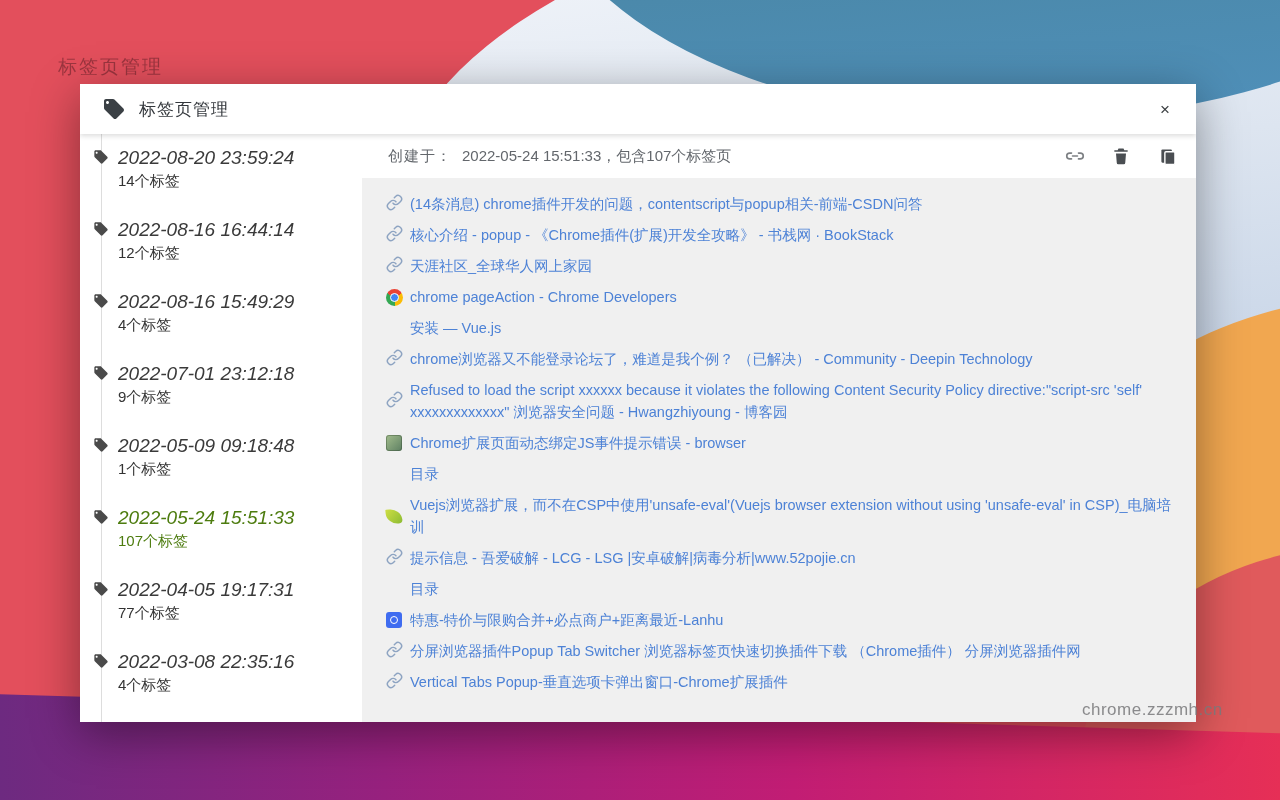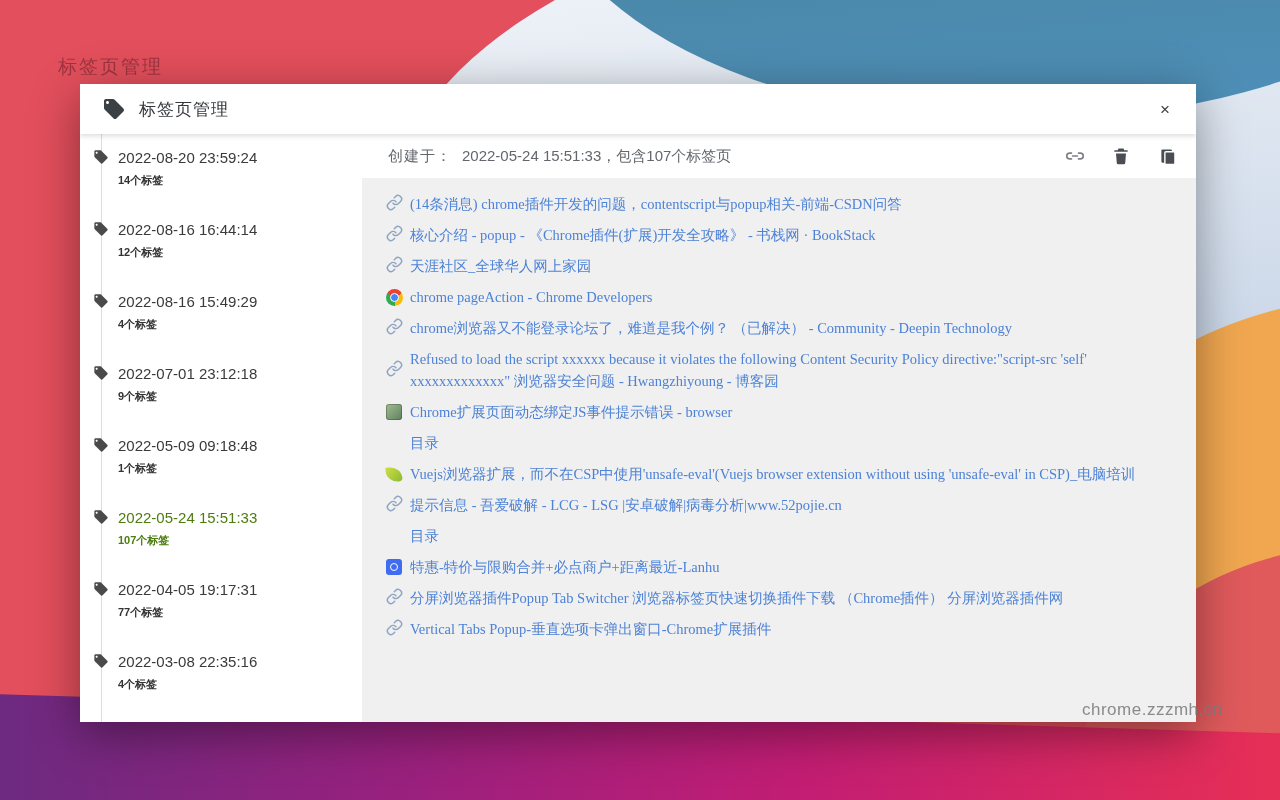--- a/index.html
+++ b/index.html
@@ -38,35 +38,35 @@
 
   .modal-body { flex:1; display:flex; min-height:0; }
 
   
   .sidebar { width:282px; flex:0 0 282px; background:#fff; position:relative;
     padding-top:12px; overflow:hidden; }
   .sidebar::before { content:""; position:absolute; left:21px; top:0; bottom:0;
     width:1px; background:#ddd; }
   .sb-item { position:relative; padding:0 8px 0 38px; margin-bottom:26px; cursor:pointer; }
   .sb-tag { position:absolute; left:13px; top:3px; width:16px; height:16px; display:block; }
-  .sb-date { font-size:15px; color:#3a3a3a; line-height:23px; white-space:nowrap; }
-  .sb-count { font-size:11px; color:#333; font-weight:700; line-height:23px; }
+  .sb-date { font-size:19px; color:#3a3a3a; line-height:23px; white-space:nowrap;font-style:italic; }
+  .sb-count { font-size:15px; color:#333; font-weight:400; line-height:23px; }
   .sb-item.active .sb-date, .sb-item.active .sb-count { color:#4d7c0f; }
 
   
   .main { flex:1; display:flex; flex-direction:column; min-width:0; background:#f9a8d4; }
   .main-header { height:44px; flex:0 0 44px; display:flex; align-items:center;
     padding:0 18px 0 26px; background:#fff; }
   .created-label { font-size:15px; color:#63676c; letter-spacing:1px; }
   .created-value { font-size:15px; color:#63676c; margin-left:10px; }
   .actions { margin-left:auto; display:flex; align-items:center; gap:24px; }
   .action-btn { border:none; background:none; cursor:pointer; width:22px; height:22px;
     display:flex; align-items:center; justify-content:center; padding:0; }
 
-  .content { flex:1; background:#f0f0f0; padding:15px 18px 0 24px; overflow:hidden;font-family:Liberation Serif, serif; }
+  .content { flex:1; background:#f0f0f0; padding:15px 18px 0 24px; overflow:hidden; }
   .link-row { display:flex; align-items:center; margin-bottom:9px; }
   .link-ico { flex:0 0 20px; width:20px; display:flex; align-items:center; margin-right:4px; }
   .link-text { font-size:14.5px; line-height:22px; color:#4d82d6; text-decoration:none;
     cursor:pointer; word-break:break-word; }
 
   
   .fav-chrome { width:17px; height:17px; border-radius:50%; position:relative;
     background:conic-gradient(from 300deg,#ea4335 0 120deg,#fbbc05 0 240deg,#34a853 0 360deg); }
   .fav-chrome::after { content:""; position:absolute; inset:4px; border-radius:50%;
     background:#4285f4; border:1.5px solid #fff; }
@@ -227,20 +227,26 @@
             <a class="link-text">天涯社区_全球华人网上家园</a>
           </div>
           <div class="link-row">
             <span class="link-ico">
               <span class="fav-chrome"></span>
             </span>
             <a class="link-text">chrome pageAction - Chrome Developers</a>
           </div>
           <div class="link-row">
             <span class="link-ico">
+              <span class="fav-spacer"></span>
+            </span>
+            <a class="link-text">安装 — Vue.js</a>
+          </div>
+          <div class="link-row">
+            <span class="link-ico">
               <span><svg width="17" height="17" viewBox="0 0 24 24" fill="none">
                   <path d="M10 13a5 5 0 0 0 7.54.54l3-3a5 5 0 0 0-7.07-7.07l-1.72 1.71M14 11a5 5 0 0 0-7.54-.54l-3 3a5 5 0 0 0 7.07 7.07l1.71-1.71" stroke="#8ea4c2" stroke-width="2.1" stroke-linecap="round"></path>
                 </svg></span>
             </span>
             <a class="link-text">chrome浏览器又不能登录论坛了，难道是我个例？ （已解决） - Community - Deepin Technology</a>
           </div>
           <div class="link-row">
             <span class="link-ico">
               <span><svg width="17" height="17" viewBox="0 0 24 24" fill="none">
                   <path d="M10 13a5 5 0 0 0 7.54.54l3-3a5 5 0 0 0-7.07-7.07l-1.72 1.71M14 11a5 5 0 0 0-7.54-.54l-3 3a5 5 0 0 0 7.07 7.07l1.71-1.71" stroke="#8ea4c2" stroke-width="2.1" stroke-linecap="round"></path>

